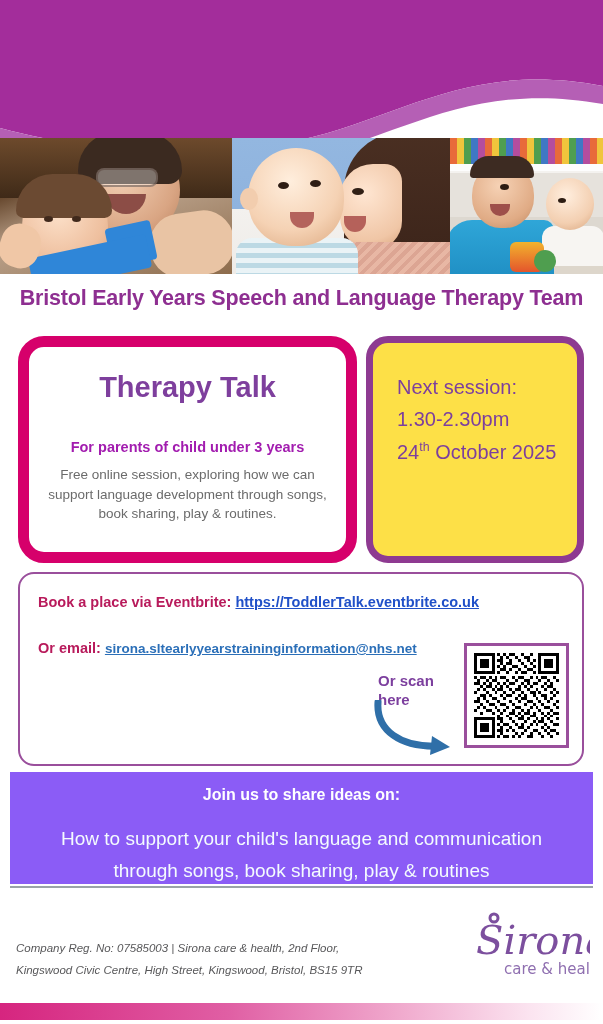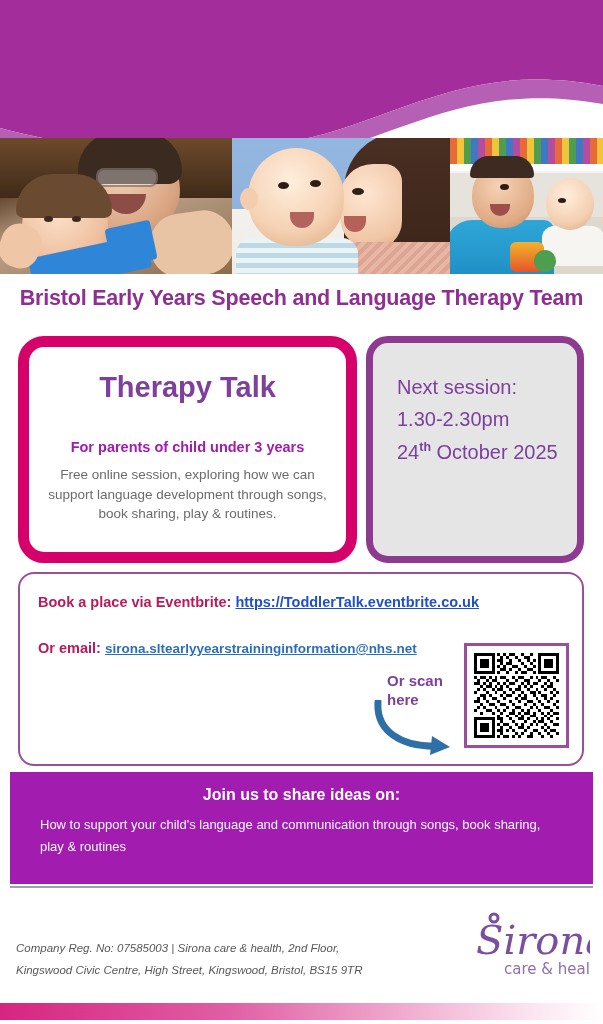--- a/index.html
+++ b/index.html
@@ -108,60 +108,60 @@
     color:#a21caf;font-weight:bold;font-size:14.5px;
   }
   .tt-body{
     position:absolute;left:14px;top:118px;width:calc(100% - 28px);text-align:center;
     color:#6b6b6b;font-size:13.5px;line-height:1.45;
   }
 
   
   .purple-box{
     position:absolute;left:366px;top:336px;width:218px;height:227px;
-    border:7px solid #8e3a91;border-radius:22px;background:#e5e5e5;box-sizing:border-box;
+    border:7px solid #8e3a91;border-radius:22px;background:#fde047;box-sizing:border-box;
   }
   .ns-lines{position:absolute;left:24px;top:28px;right:10px;color:#7c3f9e;font-size:20px;line-height:1.62;}
-  .ns-lines sup{font-size:.62em;vertical-align:super;font-weight:bold;}
+  .ns-lines sup{font-size:.62em;vertical-align:super;}
 
   
   .book-box{
     position:absolute;left:18px;top:572px;width:566px;height:194px;
     border:2px solid #9a4f9c;border-radius:16px;background:#ffffff;box-sizing:border-box;
   }
   .book-line{position:absolute;color:#b81a5b;font-weight:bold;font-size:14.5px;}
   .book-line.l1{left:18px;top:20px;}
   .book-line.l2{left:18px;top:66px;}
   .book-link{color:#2050c8;text-decoration:underline;font-weight:bold;}
   .email-link{color:#2b6fb8;text-decoration:underline;font-weight:bold;font-size:13.5px;}
 
   .scan-text{
     position:absolute;left:378px;top:672px;width:86px;
-    color:#7c3f9e;font-weight:bold;font-size:15px;line-height:1.25;margin-left:9px;
+    color:#7c3f9e;font-weight:bold;font-size:15px;line-height:1.25;
   }
   .scan-arrow{position:absolute;left:366px;top:700px;width:104px;height:56px;}
 
   .qr-frame{
     position:absolute;left:464px;top:643px;width:105px;height:105px;
     border:3px solid #9a4f9c;background:#ffffff;box-sizing:border-box;padding:7px;
   }
   .qr-canvas{width:100%;height:100%;}
 
   
   .blue-band{
     position:absolute;left:10px;top:772px;width:583px;height:112px;
-    background:#a21caf;
+    background:#8b5cf6;
   }
   .bb-title{
     position:absolute;left:0;top:14px;width:100%;text-align:center;
     color:#ffffff;font-weight:bold;font-size:16px;
   }
   .bb-body{
-    position:absolute;left:30px;top:42px;width:calc(100% - 60px);text-align:left;
-    color:#f4fbfe;font-size:13px;line-height:1.7;
+    position:absolute;left:30px;top:51px;width:calc(100% - 60px);text-align:center;
+    color:#f4fbfe;font-size:19px;line-height:1.7;
   }
   .band-rule{position:absolute;left:10px;top:886px;width:583px;height:2px;background:#9aa3a8;}
 
   
   .footer-text{
     position:absolute;left:16px;top:938px;width:400px;
     color:#58585a;font-size:11.5px;line-height:1.9;font-style:italic;
   }
   .sirona-logo{position:absolute;left:470px;top:906px;width:120px;height:78px;}
   .bottom-bar{

